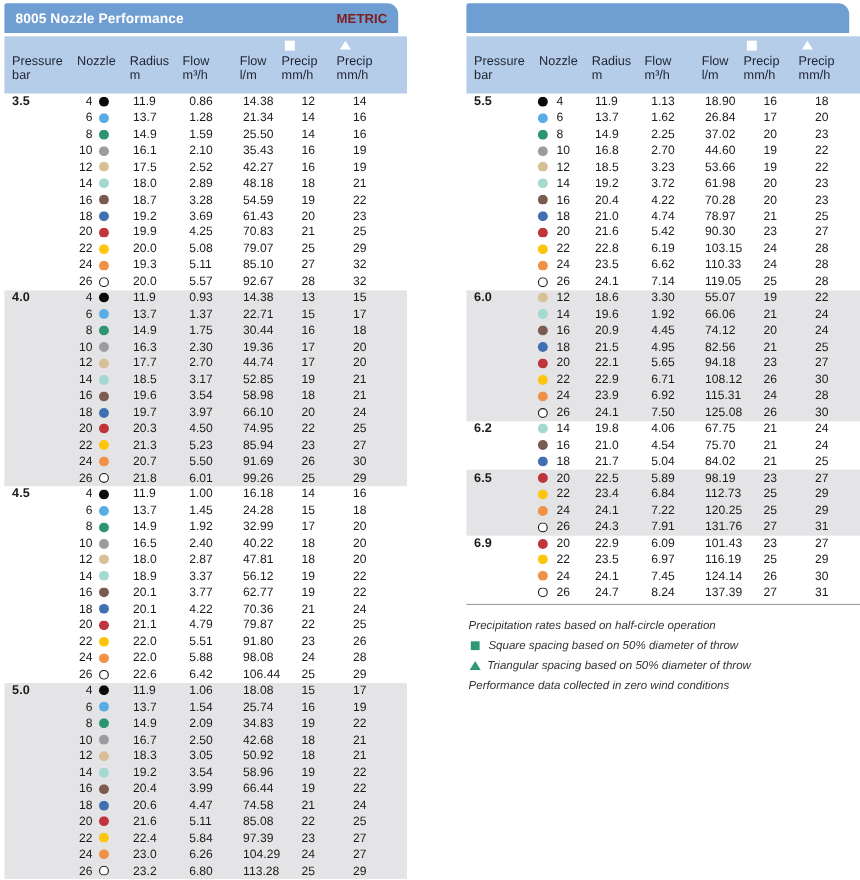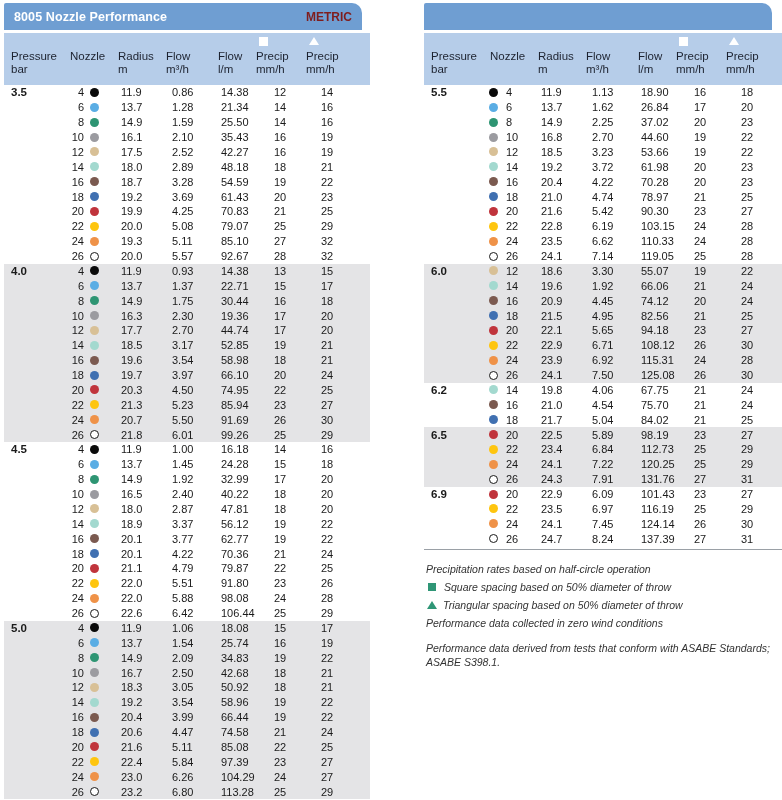--- a/index.html
+++ b/index.html
@@ -1082,18 +1082,17 @@
       <div class="fn-icon-line">
         <span class="sq-green"></span>
         <span>Square spacing based on 50% diameter of throw</span>
       </div>
       <div class="fn-icon-line">
         <span class="tri-green"></span>
         <span>Triangular spacing based on 50% diameter of throw</span>
       </div>
       <div class="fn-line">Performance data collected in zero wind conditions</div>
       <div class="fn-block">
-        <div class="fn-line">Performance data derived from tests that conform with ASABE Standards; ASABE S398.1.</div>
       </div>
     </div>
   </div>
 
 </div>
 
 </body></html>

